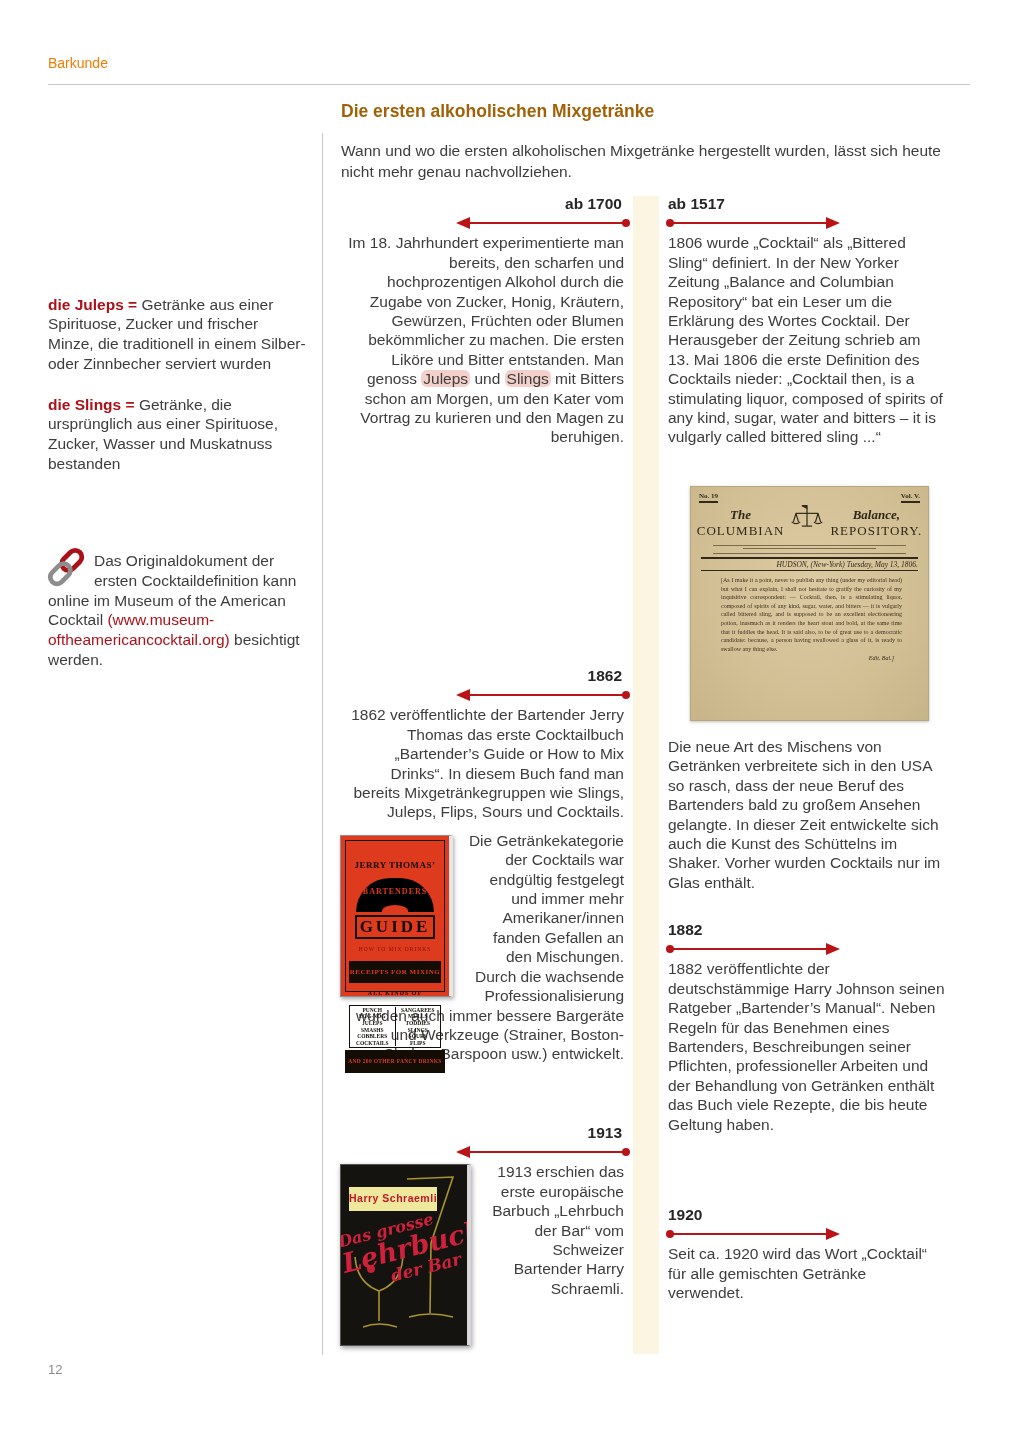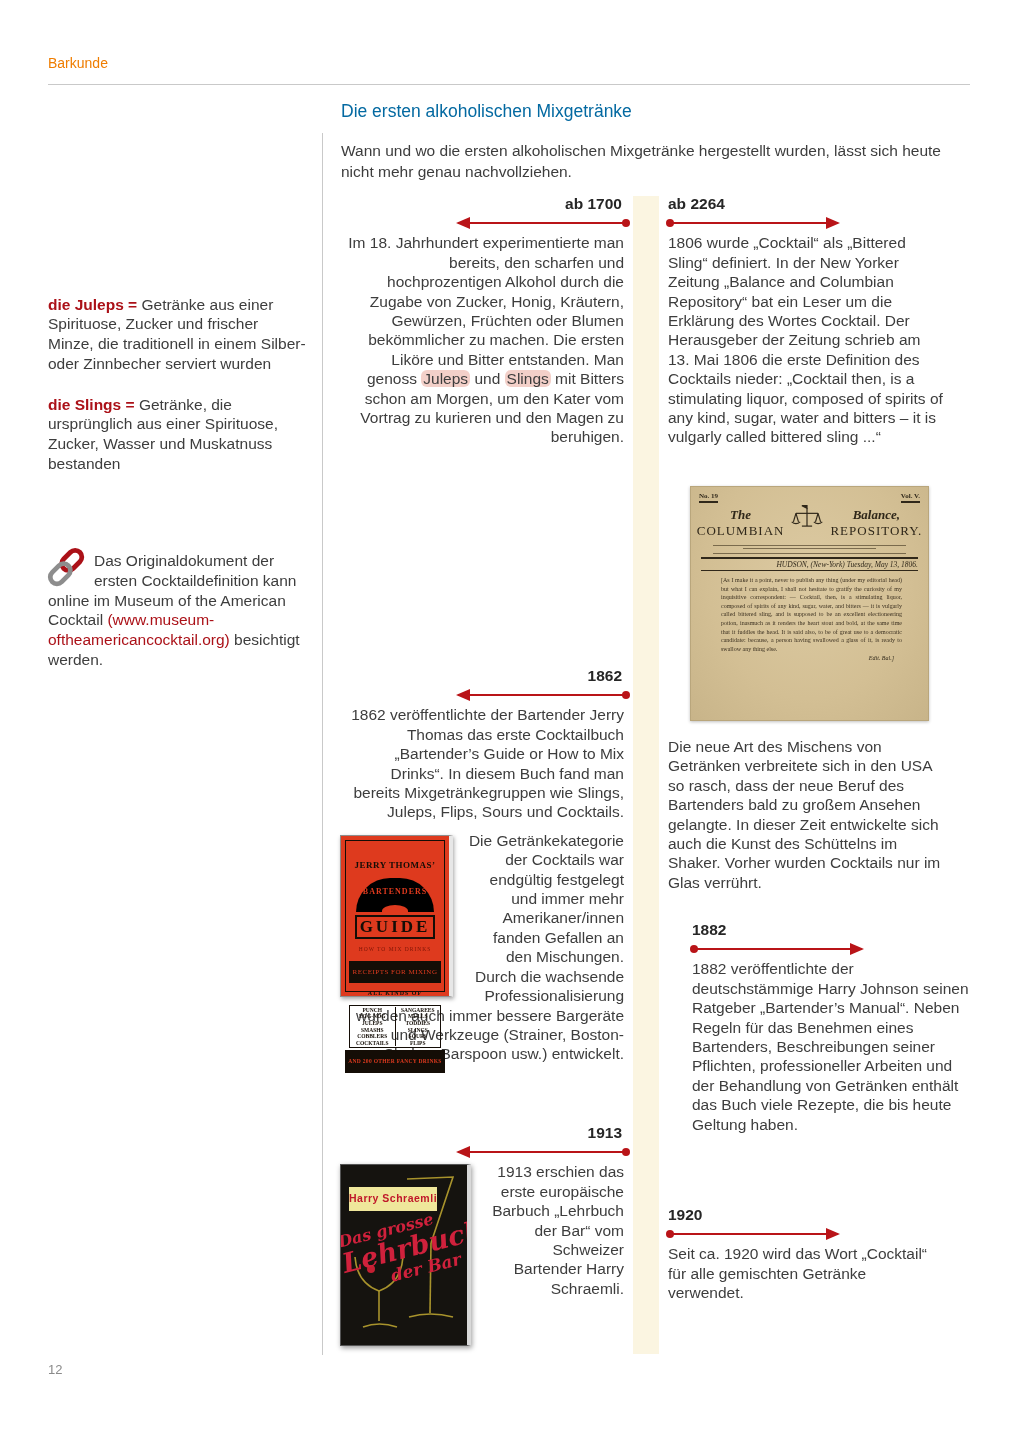--- a/index.html
+++ b/index.html
@@ -15,21 +15,21 @@
 
   
   .sidebar{position:absolute;left:48px;top:279px;width:258px;font-size:15.5px;line-height:19.8px;}
   .def{margin-bottom:21px;}
   .def .term{color:#ab1118;font-weight:bold;}
   .note{position:absolute;left:48px;top:551px;width:262px;font-size:15.5px;line-height:19.8px;}
   .chain{float:left;width:42px;height:42px;margin:-4px 6px 0 -2px;}
   .note a{color:#ab1118;text-decoration:none;}
 
   
-  .main-title{position:absolute;left:341px;top:89px;font-size:17.5px;font-weight:normal;color:#0369a1;}
+  .main-title{position:absolute;left:341px;top:89px;font-size:17.5px;font-weight:bold;color:#a16207;}
   .intro{position:absolute;left:341px;top:124px;width:606px;font-size:15.5px;line-height:21px;}
 
   .tl-band{position:absolute;left:633px;top:196px;width:26px;height:1158px;background:#fbf5e1;}
 
   .entry{position:absolute;font-size:15.5px;line-height:19.4px;}
   .entry h3{margin:0;font-size:15.5px;font-weight:bold;color:#262626;}
   .entry p{margin:0;}
   .e-left{left:340px;width:284px;text-align:right;}
   .e-right{left:668px;width:277px;text-align:left;}
   .e-left h3{padding-right:2px;}
@@ -76,21 +76,21 @@
     font-family:"Liberation Serif","DejaVu Serif",serif;
   }
   .bt-frame{position:absolute;inset:4px;border:1px solid #140d06;}
   .bt-author{margin-top:20px;font-size:9px;font-weight:bold;letter-spacing:.5px;}
   .bt-arch{width:78px;height:34px;margin:3px auto 0 auto;background:#000000;border-radius:40px 40px 0 0;
     color:#de3a1e;font-size:8px;font-weight:bold;letter-spacing:1px;padding-top:4px;box-sizing:border-box;}
   .bt-arch .vignette{display:block;width:26px;height:12px;margin:3px auto 0 auto;background:#de3a1e;border-radius:50% 50% 4px 4px;}
   .bt-guide{display:inline-block;margin-top:3px;font-size:17px;font-weight:bold;letter-spacing:3px;
     border:2px solid #140d06;padding:0 3px;background:#de3a1e;}
   .bt-sub{font-size:5.5px;color:#7e1507;margin-top:1px;letter-spacing:1px;}
-  .bt-banner{margin:2px 8px 0 8px;background:#140d06;color:#de3a1e;font-size:7px;font-weight:normal;letter-spacing:.5px;padding:1.5px 0;}
+  .bt-banner{margin:2px 8px 0 8px;background:#140d06;color:#de3a1e;font-size:7px;font-weight:bold;letter-spacing:.5px;padding:1.5px 0;}
   .bt-kinds{font-size:6px;font-weight:bold;margin-top:1px;letter-spacing:1px;}
   .bt-table{display:flex;margin:1px 8px 0 8px;border:1.5px solid #140d06;}
   .bt-table ul{list-style:none;margin:1px 0;padding:0;flex:1;font-size:5.5px;font-weight:bold;line-height:6.6px;}
   .bt-table ul:first-child{border-right:1.5px solid #140d06;}
   .bt-footer{margin:2px 4px 0 4px;background:#140d06;color:#de3a1e;font-size:5.5px;font-weight:bold;padding:1.5px 0;letter-spacing:.3px;}
 
   
   .book-schraemli{
     float:left;width:126px;height:180px;margin:2px 14px 4px 0;position:relative;
     background:#15130f;border:1px solid #555;border-right:4px solid #d9d9d9;
@@ -139,21 +139,21 @@
   <div class="entry e-left" style="top:194px;">
     <h3>ab 1700</h3>
     <div class="arrow arrow-left">
         <span class="dot"></span>
         <span class="head"></span>
       </div>
     <p><span>Im 18. Jahrhundert experimentierte man bereits, den scharfen und hochprozentigen Alkohol durch die Zugabe von Zucker, Honig, Kräutern, Gewürzen, Früchten oder Blumen bekömmlicher zu machen. Die ersten Liköre und Bitter entstanden. Man genoss </span><span class="hl">Juleps</span><span> und </span><span class="hl">Slings</span><span> mit Bitters schon am Morgen, um den Kater vom Vortrag zu kurieren und den Magen zu beruhigen.</span></p>
   </div>
 
   <div class="entry e-right" style="top:194px;">
-    <h3>ab 2264</h3>
+    <h3>ab 1517</h3>
     <div class="arrow arrow-right">
         <span class="dot"></span>
         <span class="head"></span>
       </div>
     <p>1806 wurde „Cocktail“ als „Bittered Sling“ definiert. In der New Yorker Zeitung „Balance and Columbian Repository“ bat ein Leser um die Erklärung des Wortes Cocktail. Der Herausgeber der Zeitung schrieb am 13. Mai 1806 die erste Definition des Cocktails nieder: „Cocktail then, is a stimulating liquor, composed of spirits of any kind, sugar, water and bitters – it is vulgarly called bittered sling ...“</p>
   </div>
 
   <div class="newspaper">
     <div class="np-top">
       <span>No. 19</span>
@@ -187,21 +187,21 @@
     </div>
     <div class="np-motto">
         <div></div>
       </div>
     <div class="np-dateline">HUDSON, (New-York) Tuesday, May 13, 1806.</div>
     <div class="np-body">[As I make it a point, never to publish any thing (under my editorial head) but what I can explain, I shall not hesitate to gratify the curiosity of my inquisitive correspondent: — Cocktail, then, is a stimulating liquor, composed of spirits of any kind, sugar, water, and bitters — it is vulgarly called bittered sling, and is supposed to be an excellent electioneering potion, inasmuch as it renders the heart stout and bold, at the same time that it fuddles the head. It is said also, to be of great use to a democratic candidate: because, a person having swallowed a glass of it, is ready to swallow any thing else.</div>
     <div class="np-sig">Edit. Bal.]</div>
   </div>
 
   <div class="entry e-right" style="top:737px;">
-    <p>Die neue Art des Mischens von Getränken verbreitete sich in den USA so rasch, dass der neue Beruf des Bartenders bald zu großem Ansehen gelangte. In dieser Zeit entwickelte sich auch die Kunst des Schüttelns im Shaker. Vorher wurden Cocktails nur im Glas verrührt.</p>
+    <p>Die neue Art des Mischens von Getränken verbreitete sich in den USA so rasch, dass der neue Beruf des Bartenders bald zu großem Ansehen gelangte. In dieser Zeit entwickelte sich auch die Kunst des Schüttelns im Shaker. Vorher wurden Cocktails nur im Glas enthält.</p>
   </div>
 
   <div class="entry e-left" style="top:666px;">
     <h3>1862</h3>
     <div class="arrow arrow-left">
         <span class="dot"></span>
         <span class="head"></span>
       </div>
     <p>1862 veröffentlichte der Bartender Jerry Thomas das erste Cocktailbuch „Bartender’s Guide or How to Mix Drinks“. In diesem Buch fand man bereits Mixgetränkegruppen wie Slings, Juleps, Flips, Sours und Cocktails.</p>
     <div class="body-gap clearfix">
@@ -230,21 +230,21 @@
               <li>SOURS</li>
               <li>FLIPS</li>
           </ul>
         </div>
         <div class="bt-footer">AND 200 OTHER FANCY DRINKS</div>
       </div>
       <p>Die Getränkekategorie der Cocktails war endgültig festgelegt und immer mehr Amerikaner/innen fanden Gefallen an den Mischungen. Durch die wachsende Professionalisierung wurden auch immer bessere Bargeräte und Werkzeuge (Strainer, Boston-Shaker, Barspoon usw.) entwickelt.</p>
     </div>
   </div>
 
-  <div class="entry e-right" style="top:920px;margin-left:24px;">
+  <div class="entry e-right" style="top:920px;">
     <h3>1882</h3>
     <div class="arrow arrow-right">
         <span class="dot"></span>
         <span class="head"></span>
       </div>
     <p>1882 veröffentlichte der deutschstämmige Harry Johnson seinen Ratgeber „Bartender’s Manual“. Neben Regeln für das Benehmen eines Bartenders, Beschreibungen seiner Pflichten, professioneller Arbeiten und der Behandlung von Getränken enthält das Buch viele Rezepte, die bis heute Geltung haben.</p>
   </div>
 
   <div class="entry e-left" style="top:1123px;">
     <h3>1913</h3>

